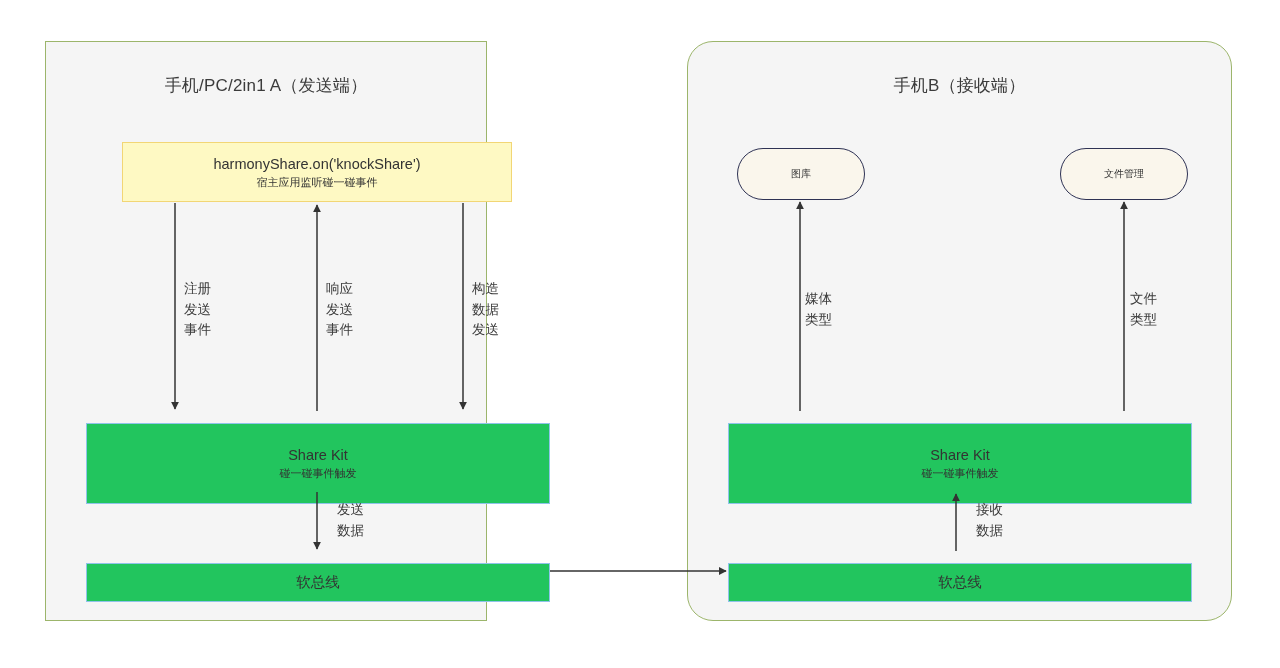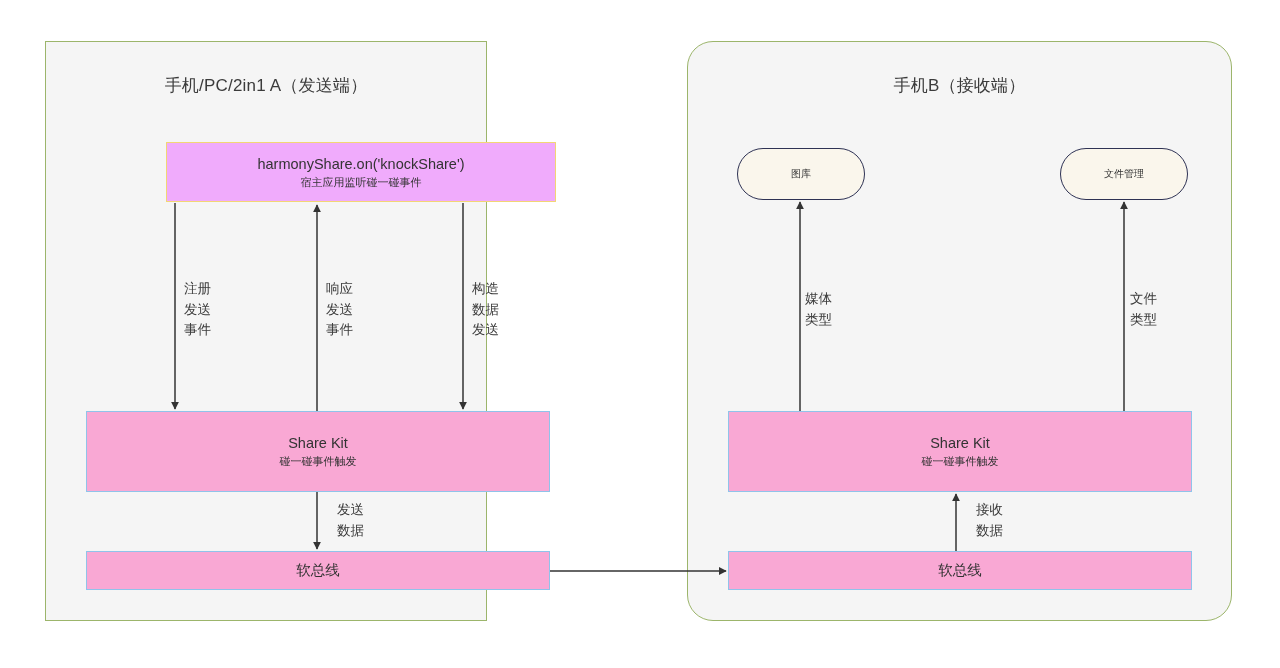--- a/index.html
+++ b/index.html
@@ -63,27 +63,27 @@
     flex-direction: column;
     align-items: center;
     justify-content: center;
     text-align: center;
     z-index: 3;
   }
   .node .line1 { font-size: 14.5px; line-height: 1.45; color: #333333; }
   .node .line2 { font-size: 11px; line-height: 1.45; color: #333333; }
 
   .node--yellow {
-    background: #f0abfc;
+    background: #fef9c3;
     border: 1.6px solid #f2d675;
-    margin-left: 44px;
   }
   .node--blue {
-    background: #f9a8d4;
+    background: #22c55e;
     border: 1.4px solid #90c3ea;
+    margin-top: 12px;
   }
   .node--pill {
     background: #faf6ec;
     border: 1.6px solid #2e3254;
     border-radius: 999px;
   }
   .node--pill .line1 { font-size: 10px; }
 
   
   #node-harmony   { left: 122px; top: 142px; width: 390px; height: 60px; }

